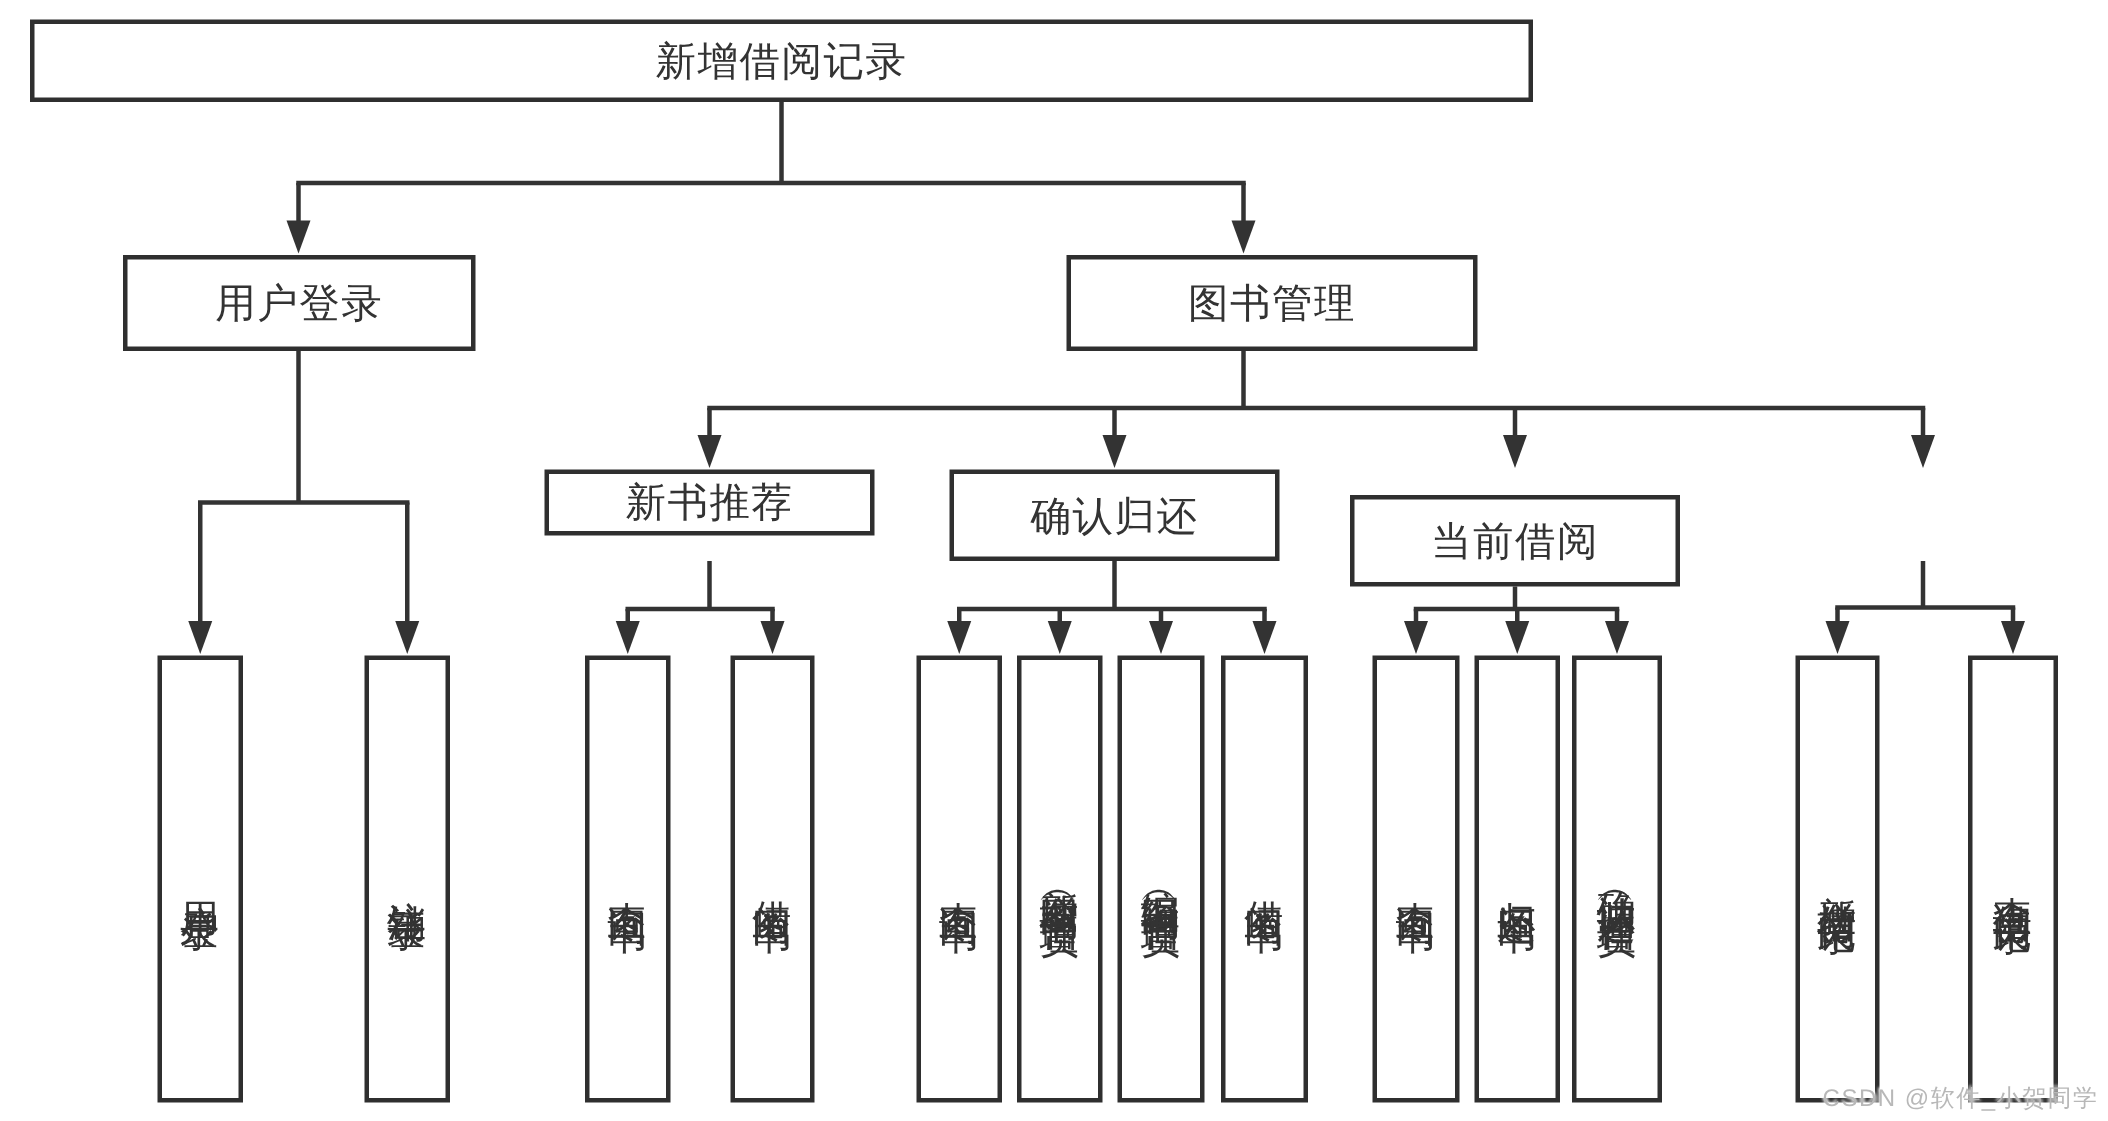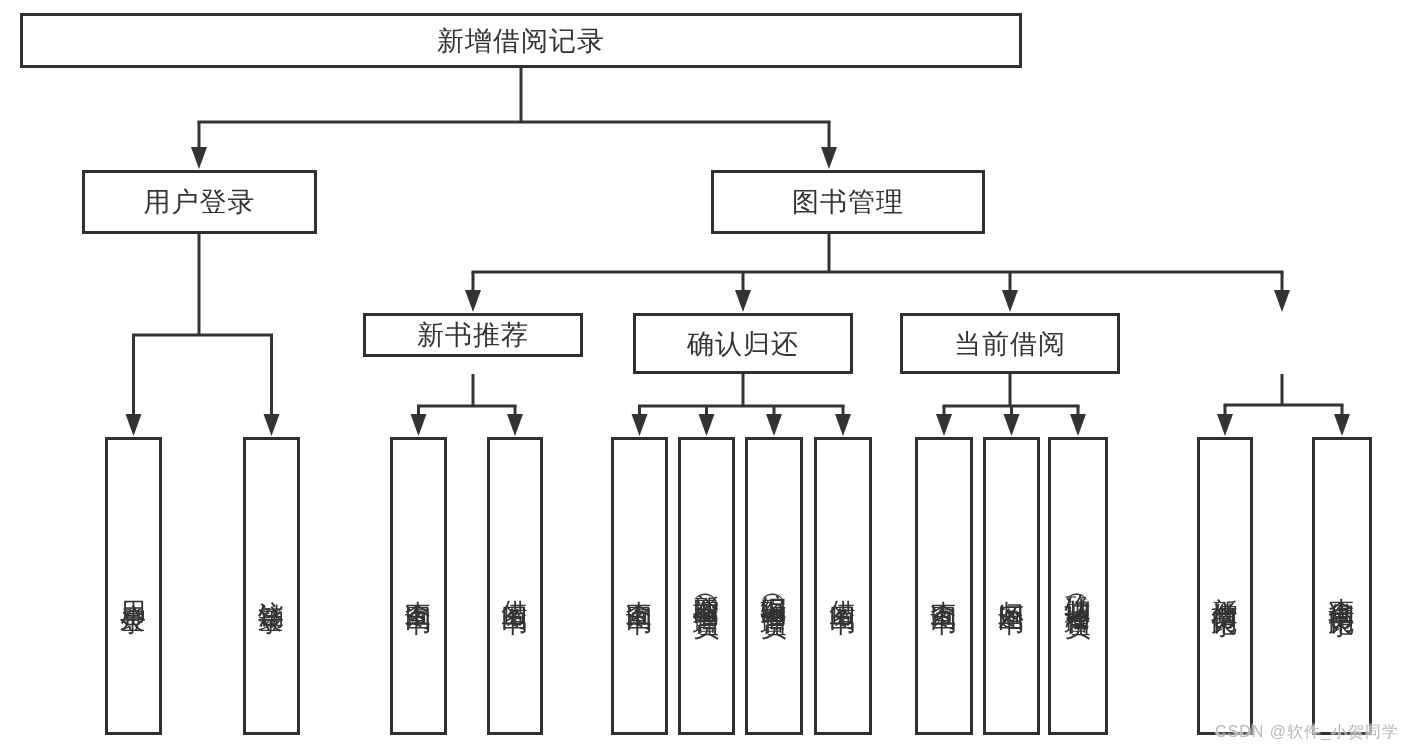--- a/index.html
+++ b/index.html
@@ -96,21 +96,21 @@
     <path class="ar" d="M1334,414 L1350,414 L1342,436 Z"></path>
   </svg>
 
   <div class="box" style="left:20px;top:13px;width:1002px;height:55px;">新增借阅记录</div>
 
   <div class="box" style="left:82px;top:170px;width:235px;height:64px;">用户登录</div>
   <div class="box" style="left:711px;top:170px;width:274px;height:64px;">图书管理</div>
 
   <div class="box" style="left:363px;top:313px;width:220px;height:44px;">新书推荐</div>
   <div class="box" style="left:633px;top:313px;width:220px;height:61px;">确认归还</div>
-  <div class="box" style="left:900px;top:313px;width:220px;height:61px;">当前借阅</div>
+  <div class="box" style="left:900px;top:330px;width:220px;height:61px;">当前借阅</div>
 
   <div class="box vbox" style="left:105px;top:437px;width:57px;height:298px;">用户登录</div>
   <div class="box vbox" style="left:243px;top:437px;width:57px;height:298px;">注销登录</div>
 
   <div class="box vbox" style="left:390px;top:437px;width:57px;height:298px;">查询图书</div>
   <div class="box vbox" style="left:487px;top:437px;width:56px;height:298px;">借阅图书</div>
 
   <div class="box vbox" style="left:611px;top:437px;width:57px;height:298px;">查询图书</div>
   <div class="box vbox" style="left:678px;top:437px;width:57px;height:298px;">新增图书（管理员）</div>
   <div class="box vbox" style="left:745px;top:437px;width:58px;height:298px;">编辑图书（管理员）</div>

